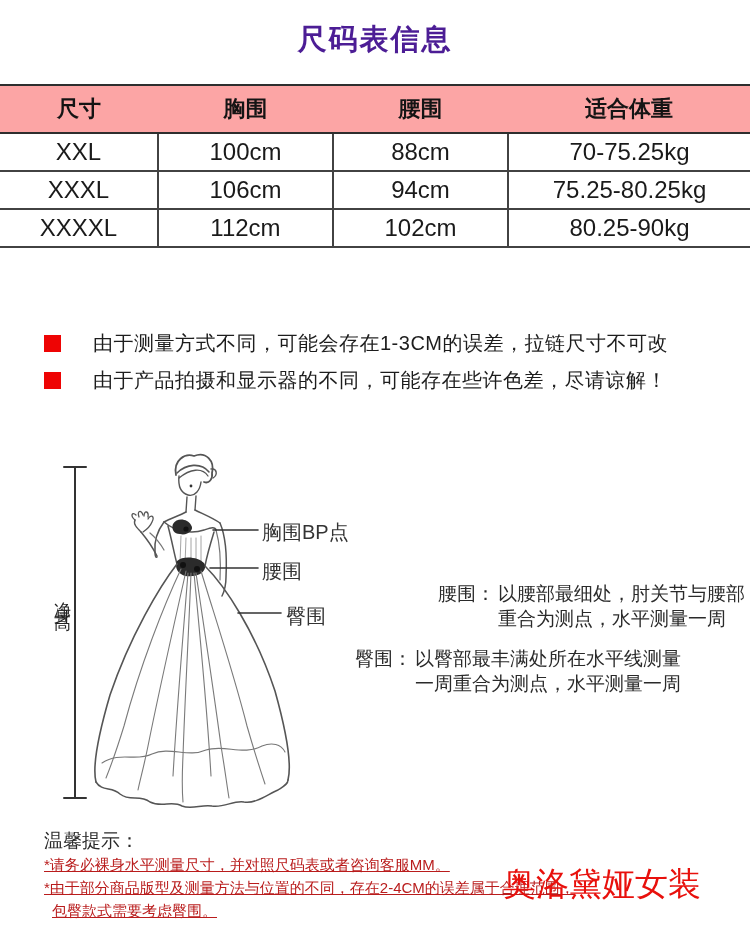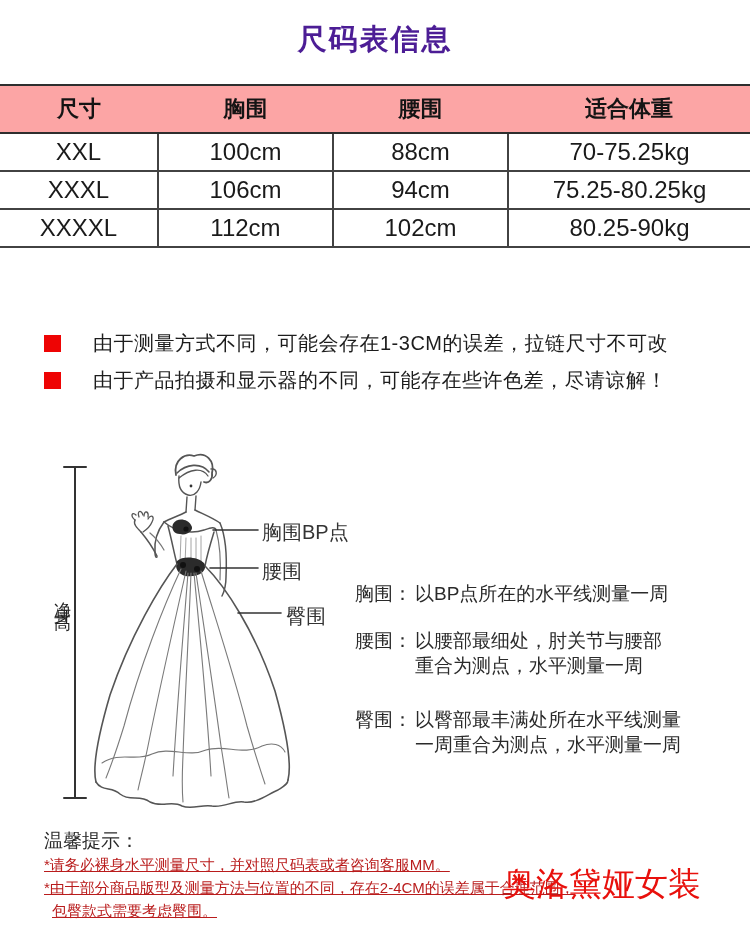--- a/index.html
+++ b/index.html
@@ -42,21 +42,21 @@
     font-size:17px; letter-spacing:6px; color:#222;
   }
   .part-label { position:absolute; font-size:20px; color:#333; white-space:nowrap; }
   .label-bp    { left:262px; top:519px; }
   .label-waist { left:262px; top:558px; }
   .label-hip   { left:286px; top:603px; }
   
   .measure-guide { position:absolute; left:355px; top:581px; width:390px; }
   .guide-item { display:flex; align-items:flex-start; }
   .guide-item.g1 { margin-bottom:22px; }
-  .guide-item.g2 { margin-bottom:29px; }
+  .guide-item.g2 { margin-bottom:15px;justify-content:flex-end; }
   .guide-term { font-size:19px; color:#2a2a2a; flex:none; margin-right:3px; line-height:25px; }
   .guide-desc { font-size:19px; color:#2a2a2a; line-height:25px; white-space:pre-line; }
   
   .tips { position:absolute; left:44px; top:828px; width:560px; z-index:1; }
   .tips-title { font-size:19px; color:#2a2a2a; line-height:25px; }
   .tips-line  { font-size:15px; color:#b91c1c; line-height:23px; white-space:nowrap;text-decoration:underline; }
   .tips-line.indent { padding-left:8px; }
   
   .brand-watermark {
     position:absolute; left:503px; top:862px; z-index:2;
@@ -193,24 +193,20 @@
       <line x1="198" y1="168" x2="241" y2="168"></line>
     </g>
   </svg>
 
   <div class="height-label">净身高</div>
   <div class="part-label label-bp">胸围BP点</div>
   <div class="part-label label-waist">腰围</div>
   <div class="part-label label-hip">臀围</div>
 
   <div class="measure-guide">
-    <div class="guide-item g1">
-      <span class="guide-term">胸围：</span>
-      <span class="guide-desc">以BP点所在的水平线测量一周</span>
-    </div>
     <div class="guide-item g2">
       <span class="guide-term">腰围：</span>
       <span class="guide-desc">以腰部最细处，肘关节与腰部
 重合为测点，水平测量一周</span>
     </div>
     <div class="guide-item">
       <span class="guide-term">臀围：</span>
       <span class="guide-desc">以臀部最丰满处所在水平线测量
 一周重合为测点，水平测量一周</span>
     </div>

